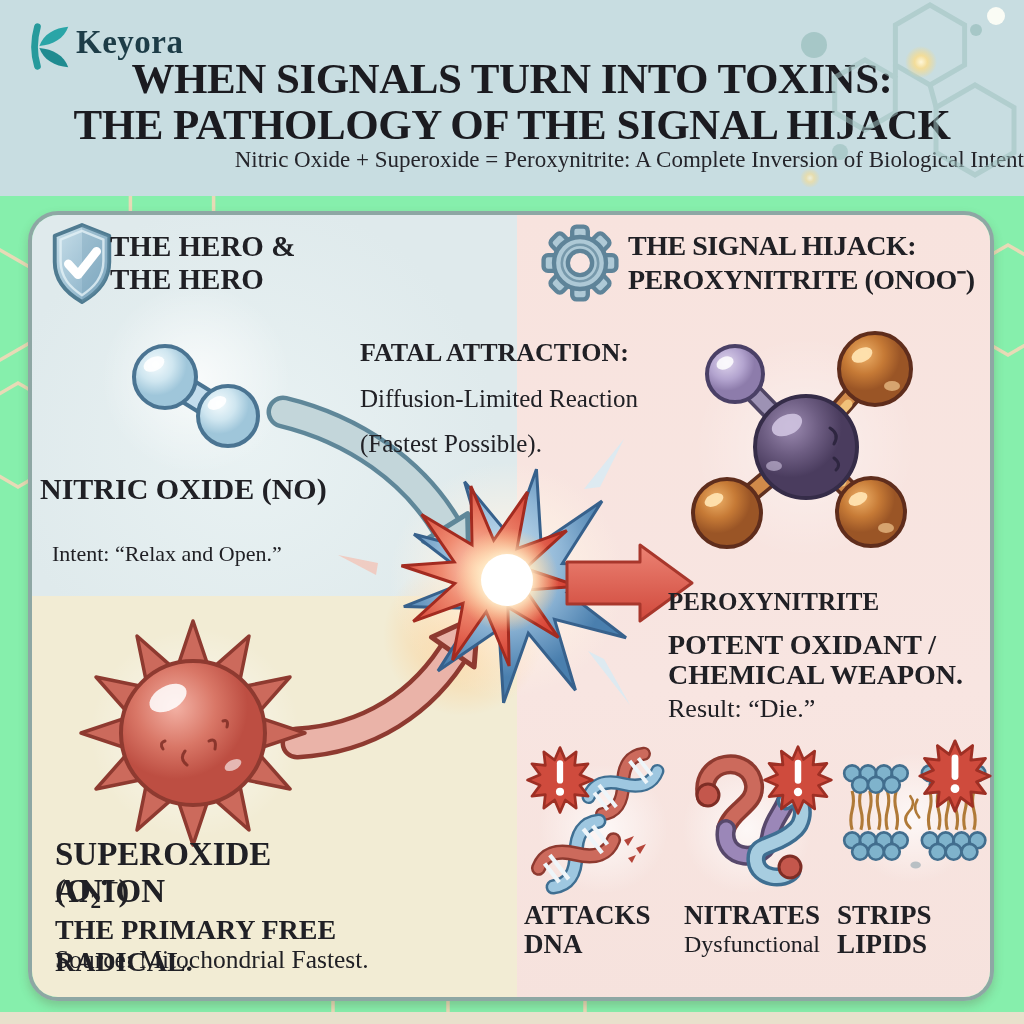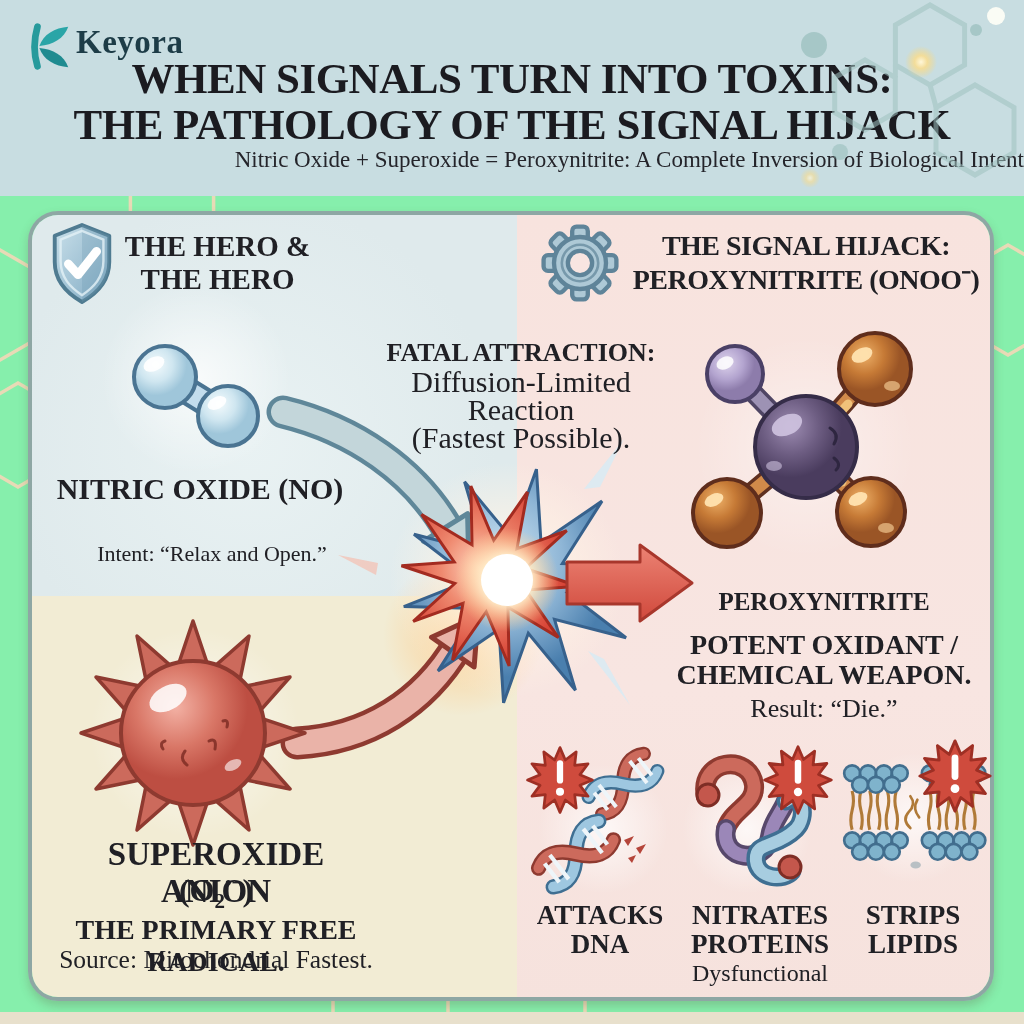--- a/index.html
+++ b/index.html
@@ -17,29 +17,29 @@
     font-size:23px;font-weight:400;white-space:nowrap;}
   
   #panel{position:absolute;left:28px;top:211px;width:966px;height:790px;
     border:4px solid #8ea7a4;border-radius:30px;box-sizing:border-box;overflow:hidden;
     box-shadow:0 5px 10px rgba(90,80,60,.25);z-index:1;}
   .quad{position:absolute;}
   #q-blue{left:0;top:0;width:485px;height:381px;background:radial-gradient(circle at 45% 60%,#e9f2f3 0%,#dfeaec 70%);}
   #q-yellow{left:0;top:381px;width:485px;height:409px;background:#f2ecd4;}
   #q-pink{left:485px;top:0;width:481px;height:790px;background:linear-gradient(180deg,#f8e3de 0%,#f8e5e1 60%,#f6e2dd 100%);}
   
-  .tblock{position:absolute;text-align:center;color:#202025;z-index:5;}
+  .tblock{position:absolute;text-align:left;color:#202025;z-index:5;}
   #hero-heading{left:110px;top:230px;width:215px;font-size:29px;font-weight:700;line-height:33px;}
   #nitric-name{left:40px;top:472px;width:320px;font-size:30px;font-weight:700;}
   #hero-role{left:40px;top:510px;width:320px;font-size:27px;font-weight:700;}
   #hero-intent{left:52px;top:541px;width:320px;font-size:22px;font-weight:400;}
   #hijack-heading{left:628px;top:229px;width:356px;font-size:28px;font-weight:700;line-height:34px;letter-spacing:-.5px;}
   #reaction-block{left:360px;top:338px;width:322px;}
   #reaction-l1{font-size:26px;font-weight:700;line-height:30px;}
-  #reaction-l2,#reaction-l3{font-size:30px;font-weight:400;line-height:28px;}
+  #reaction-l2,#reaction-l3{font-size:25px;font-weight:400;line-height:28px;margin-top:17px;}
   #perox-name{left:668px;top:588px;width:312px;font-size:25px;font-weight:700;}
   #perox-role{left:668px;top:630px;width:312px;font-size:28px;font-weight:700;line-height:30px;}
   #perox-result{left:668px;top:694px;width:312px;font-size:26px;font-weight:400;}
   #so-name{left:55px;top:836px;width:322px;font-size:33px;font-weight:700;}
   #so-formula{left:55px;top:872px;width:322px;font-size:32px;font-weight:700;}
   #so-formula sub{font-size:21px;}
   #so-formula sup{font-size:19px;}
   #so-role{left:55px;top:914px;width:322px;font-size:28px;font-weight:700;}
   #so-source{left:55px;top:945px;width:322px;font-size:25.5px;font-weight:400;}
   .dmg-label{width:152px;font-size:27px;font-weight:700;line-height:29px;}
@@ -460,21 +460,20 @@
   <div id="so-formula" class="tblock"><span>(O</span><sub>2</sub><sup>•−</sup><span>)</span></div>
   <div id="so-role" class="tblock">THE PRIMARY FREE RADICAL.</div>
   <div id="so-source" class="tblock">Source: Mitochondrial Fastest.</div>
 
   <div id="dmg-dna-label" class="tblock dmg-label">
     <div>ATTACKS</div>
     <div>DNA</div>
   </div>
   <div id="dmg-prot-label" class="tblock dmg-label">
     <div>NITRATES</div>
-    <div>PROTEINS</div>
     <div class="dmg-note">Dysfunctional</div>
   </div>
   <div id="dmg-lip-label" class="tblock dmg-label">
     <div>STRIPS</div>
     <div>LIPIDS</div>
   </div>
 
 </div>
 
 </body></html>

